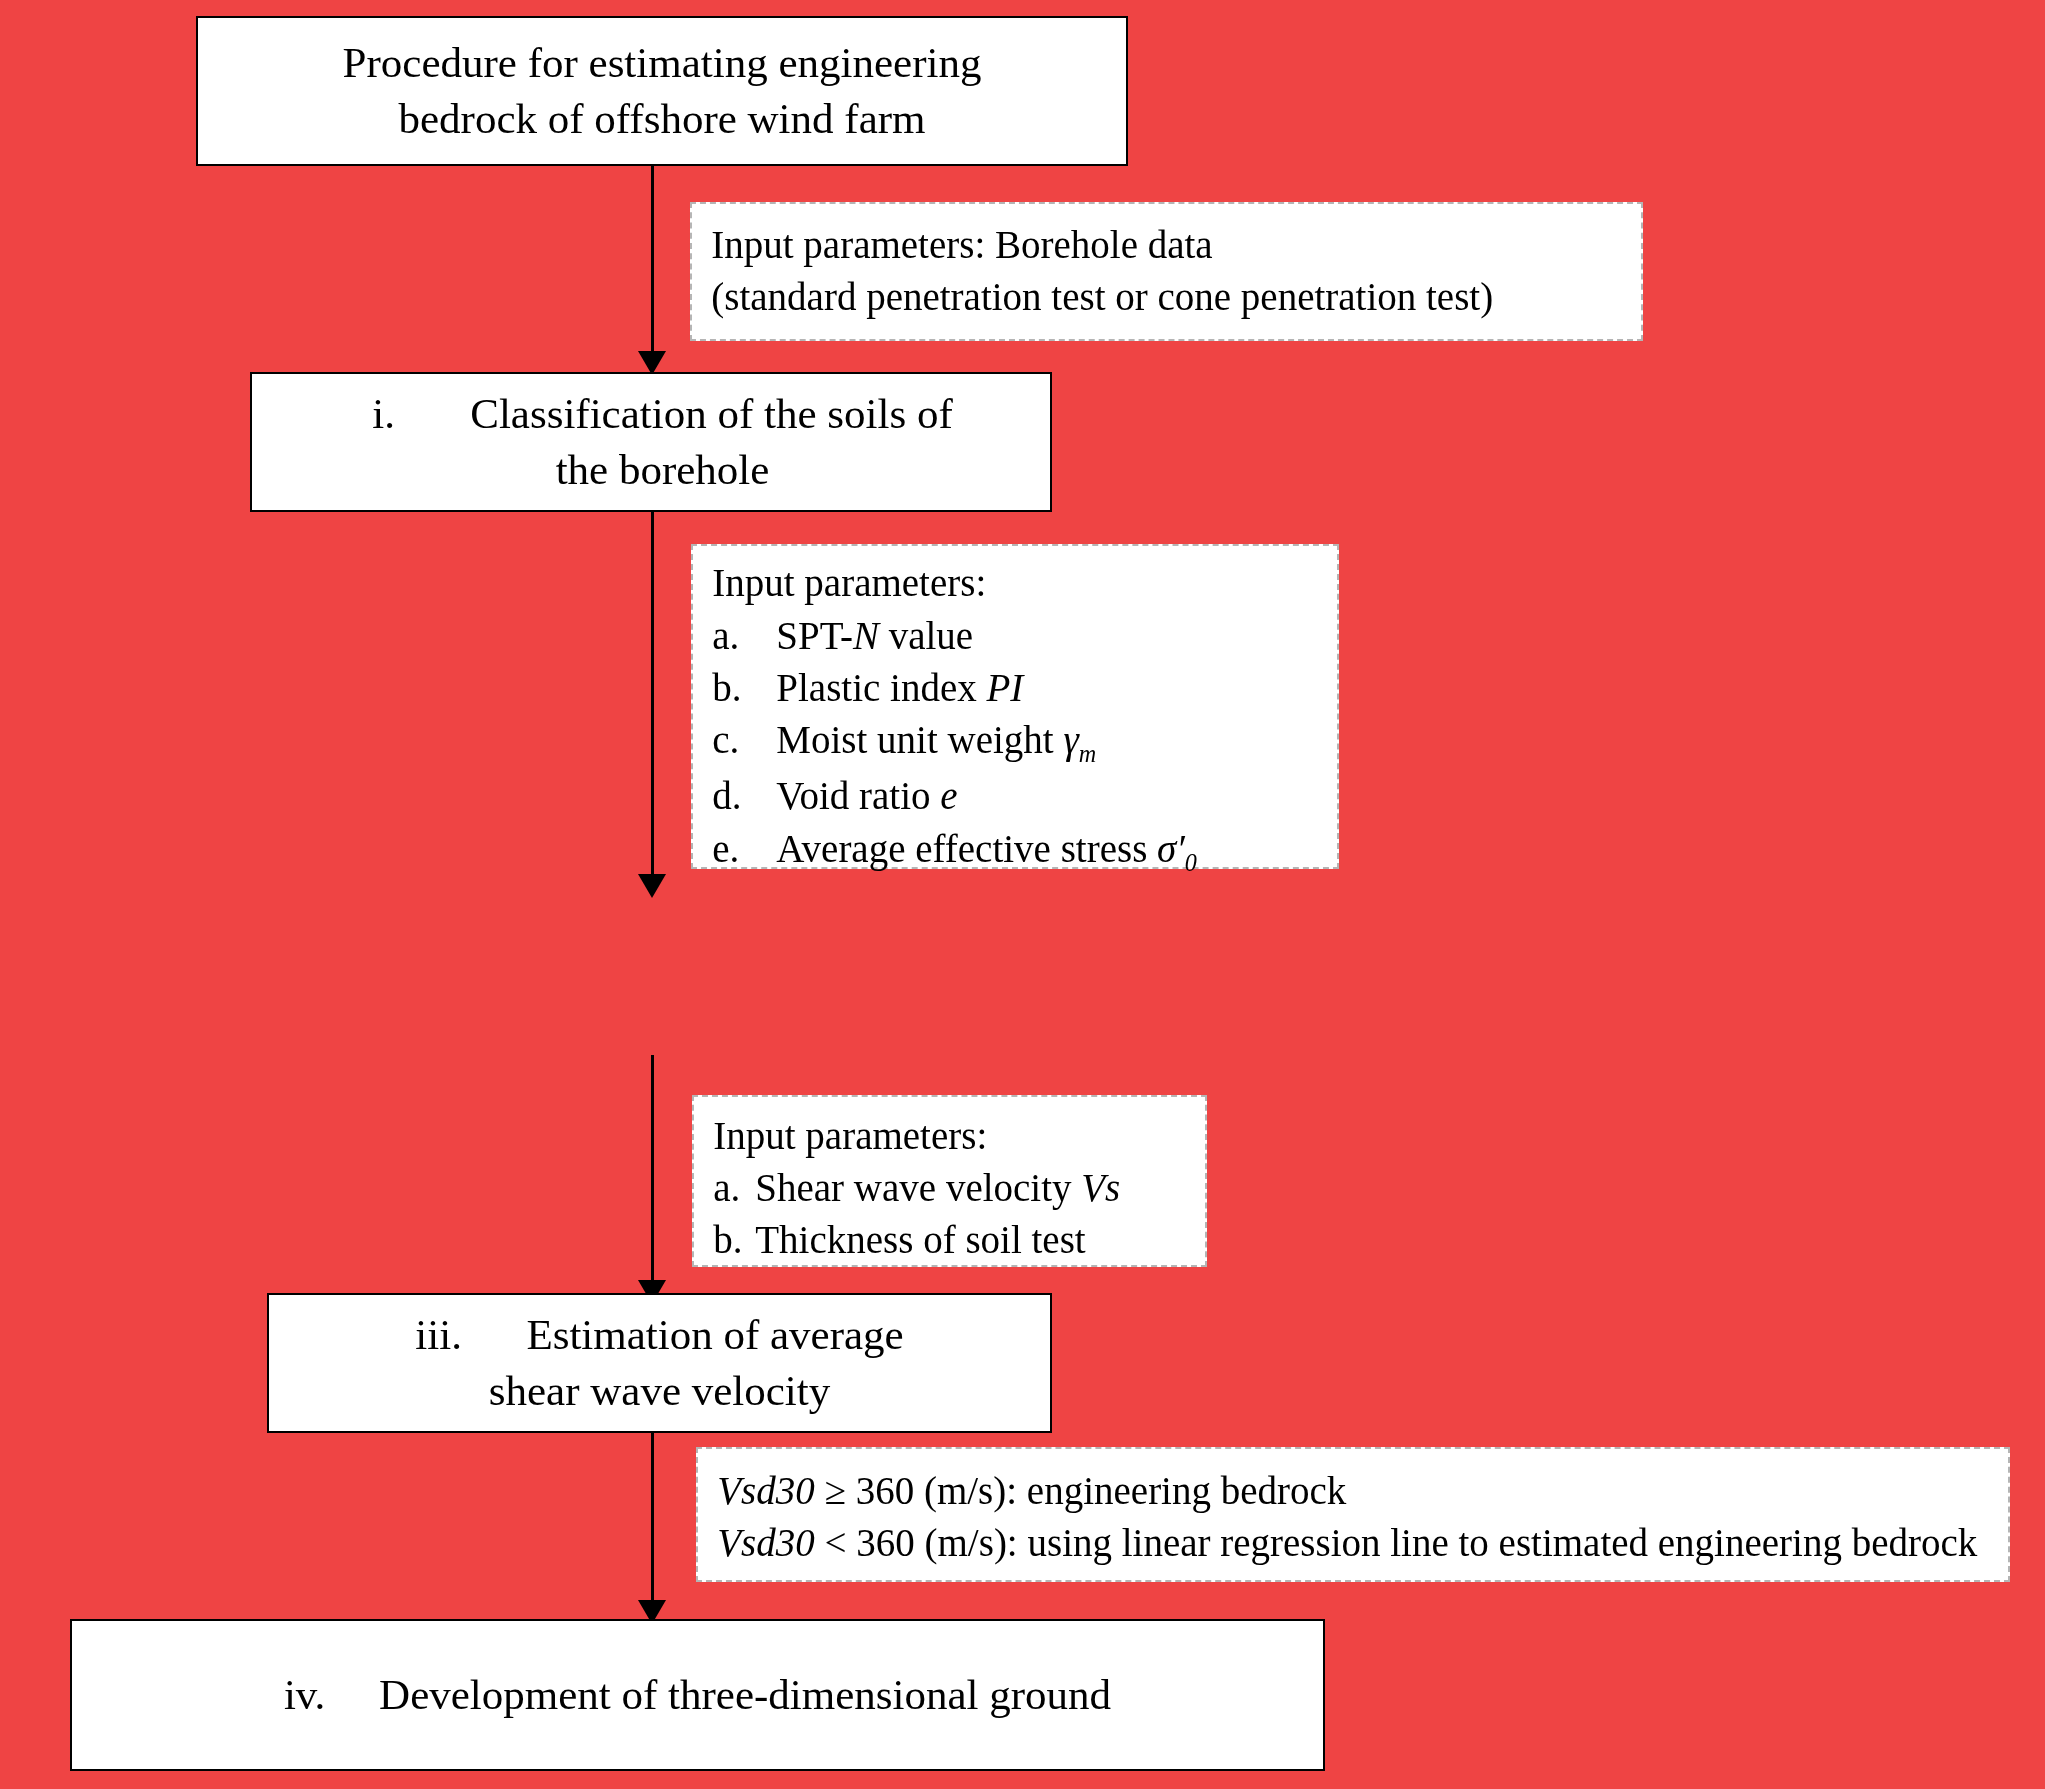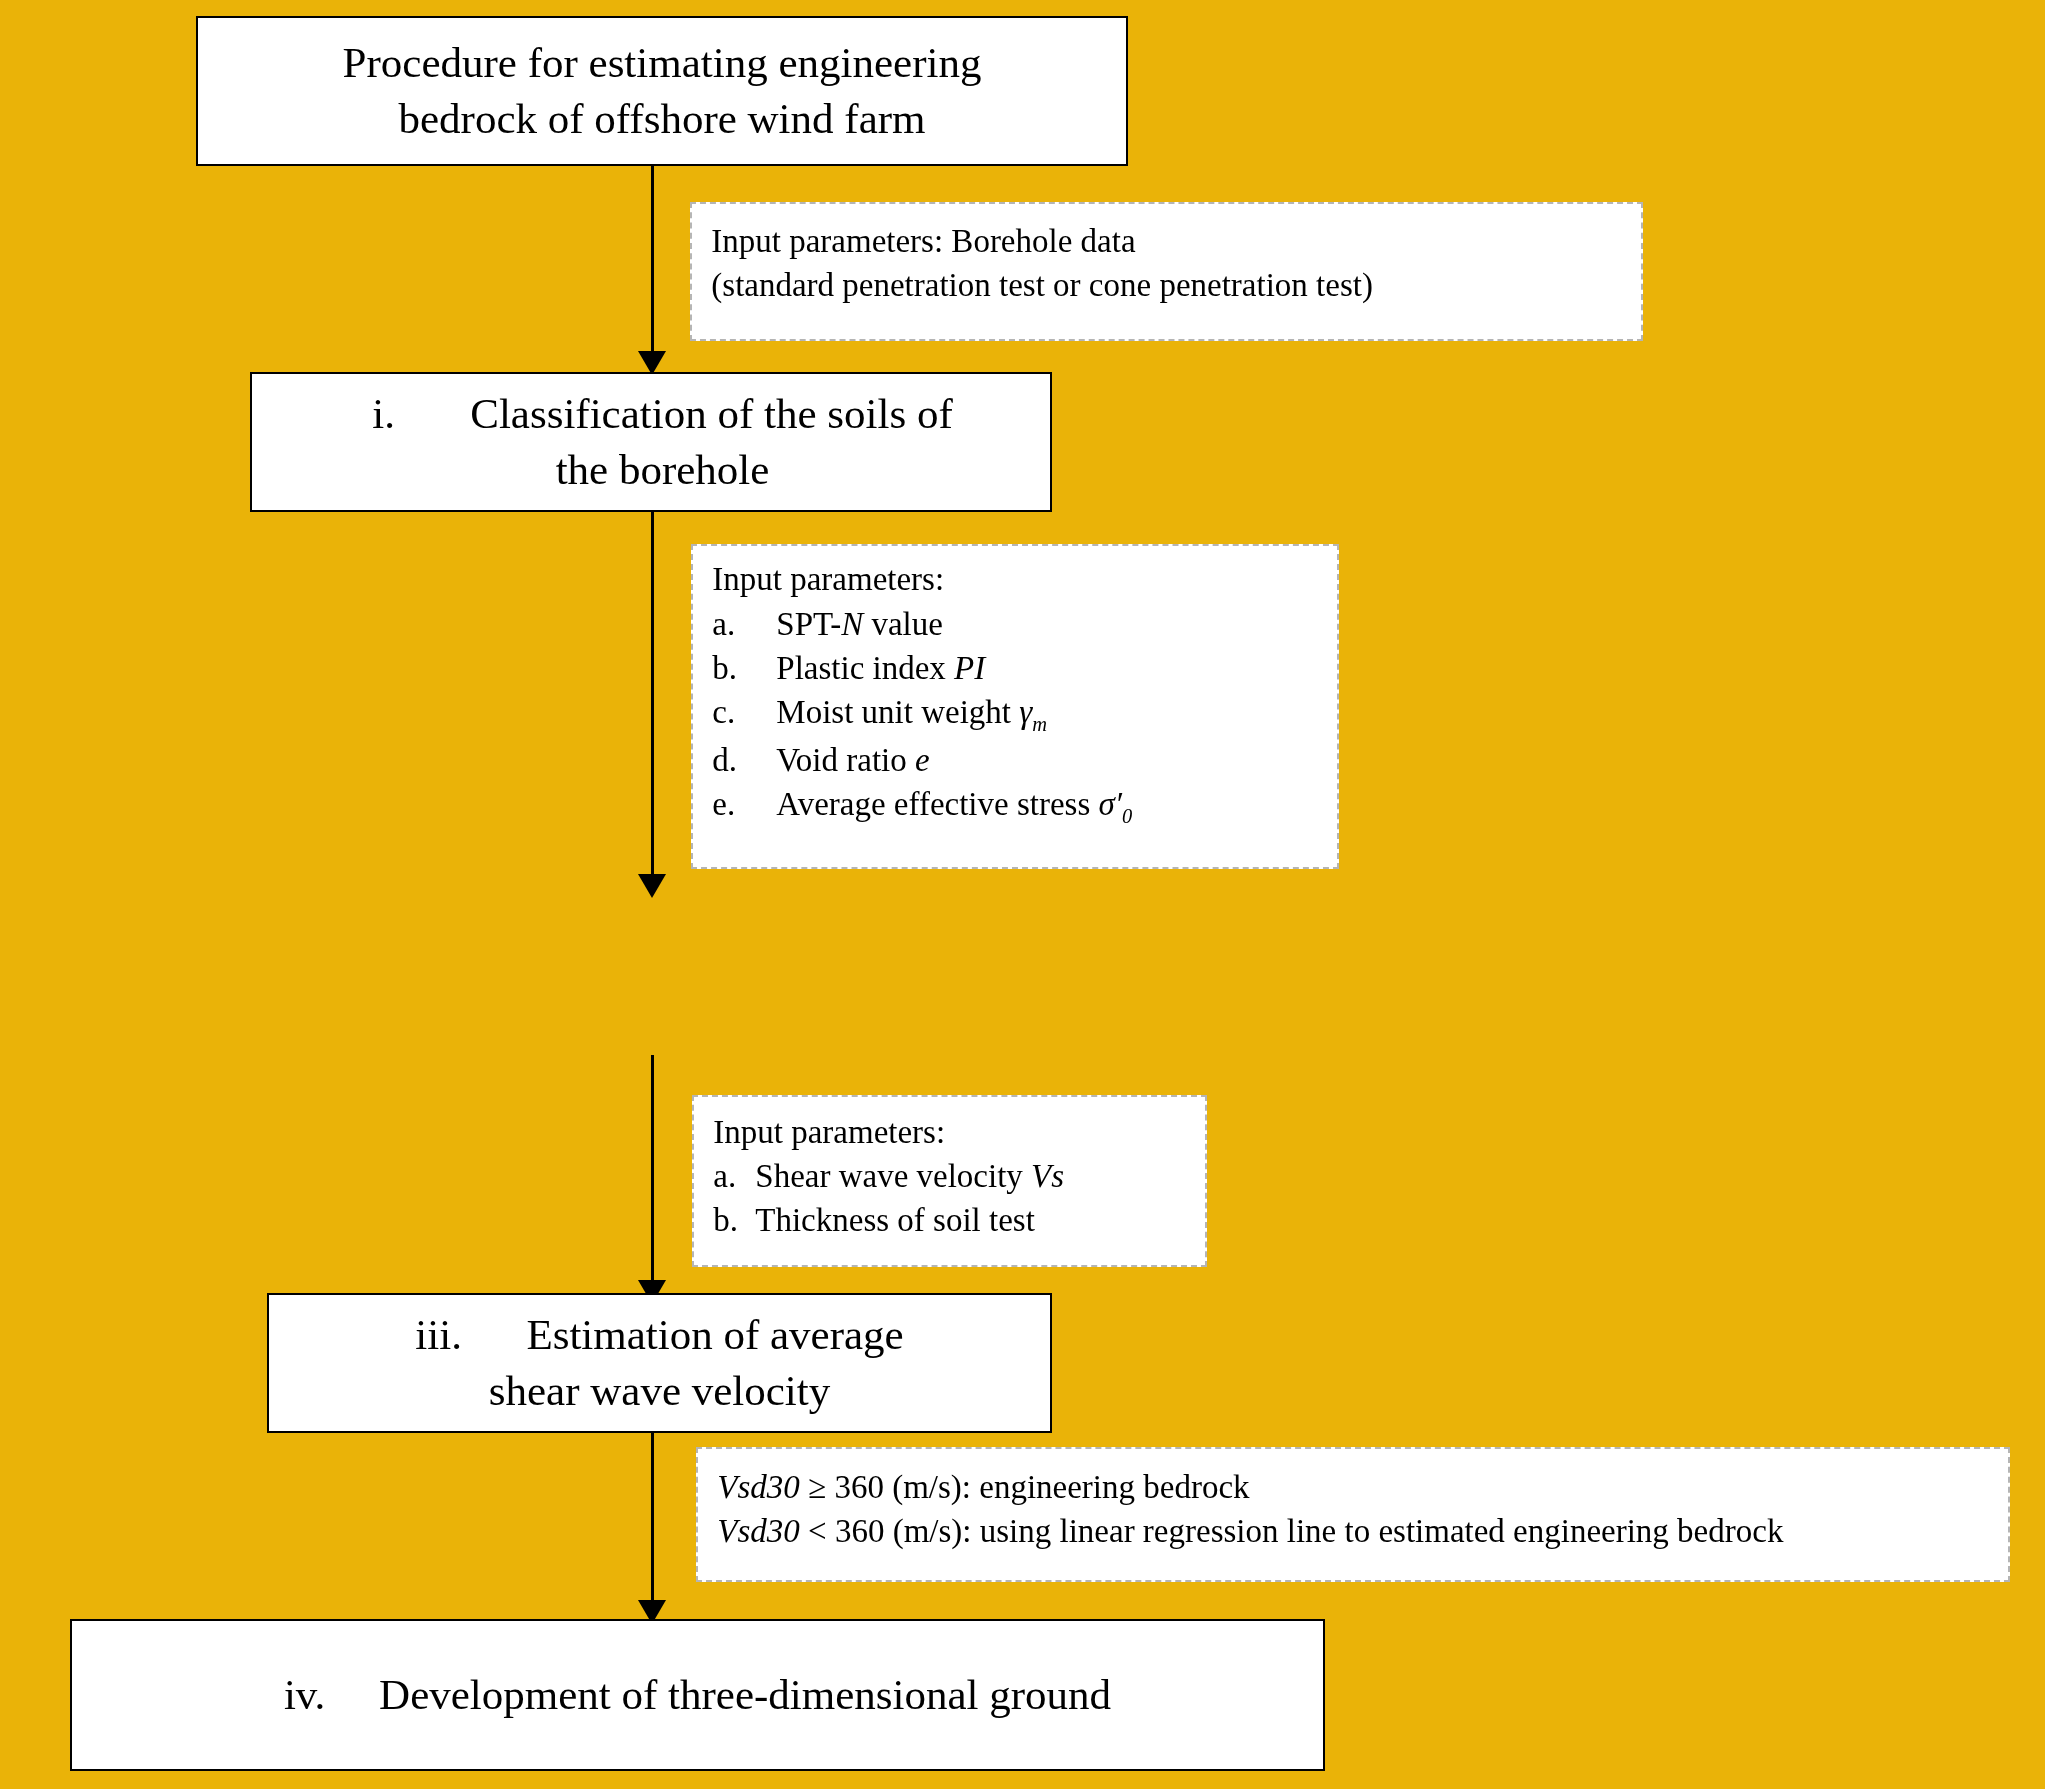--- a/index.html
+++ b/index.html
@@ -4,21 +4,21 @@
 <style>
   html,body{margin:0;padding:0;background:#ffffff;}
   body{
     font-family:"Liberation Serif","DejaVu Serif",serif;
     color:#000000;
   }
   #page{
     position:relative;
     width:2046px;
     height:1790px;
-    background:#eab308;
+    background:#ef4444;
     overflow:hidden;
   }
   
   .solid-box{
     position:absolute;
     box-sizing:border-box;
     border:2.8px solid #000000;
     background:#ffffff;
     display:flex;
     align-items:center;
@@ -34,21 +34,21 @@
   }
   .num{
     display:inline-block;
   }
   
   .dash-box{
     position:absolute;
     box-sizing:border-box;
     border:2.3px dashed #b5b5b5;
     background:#ffffff;
-    font-size:33px;
+    font-size:39px;
     line-height:1.34;
     text-align:left;
     padding:15px 15px 15px 19.3px;
   }
   .dash-box .line{
     display:block;
     white-space:nowrap;
   }
   
   .prow{

